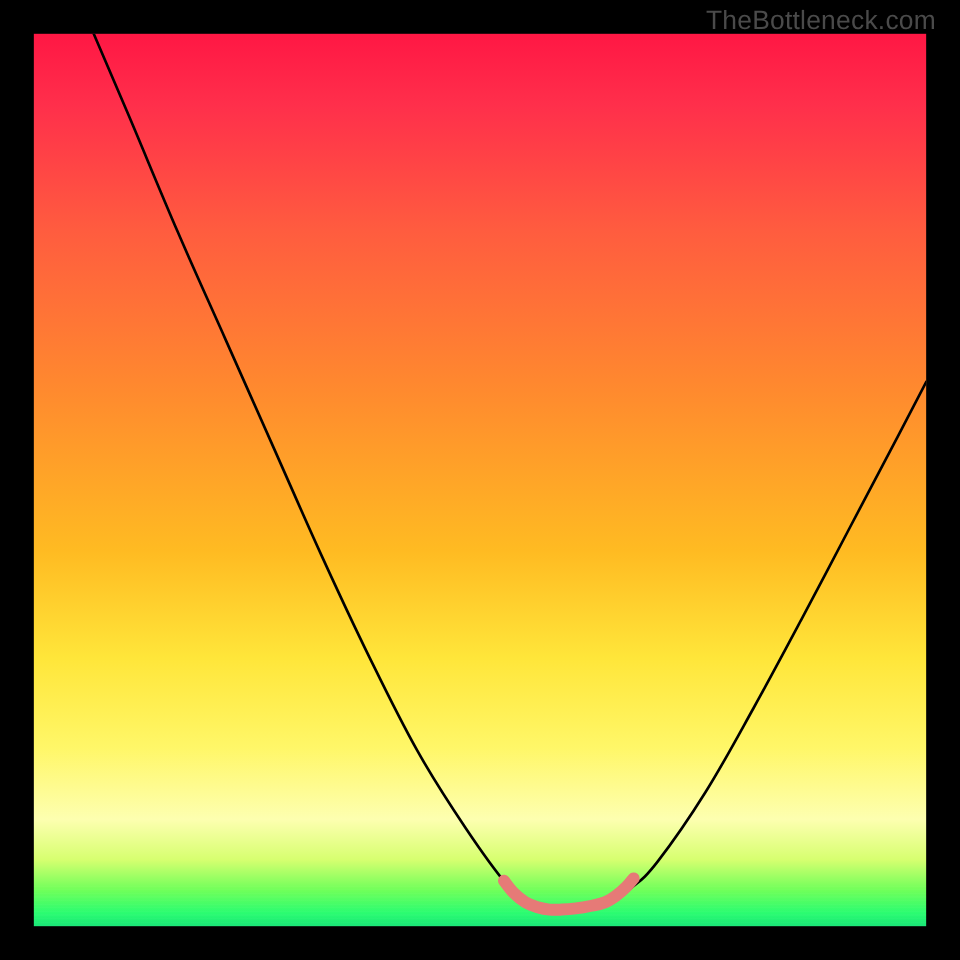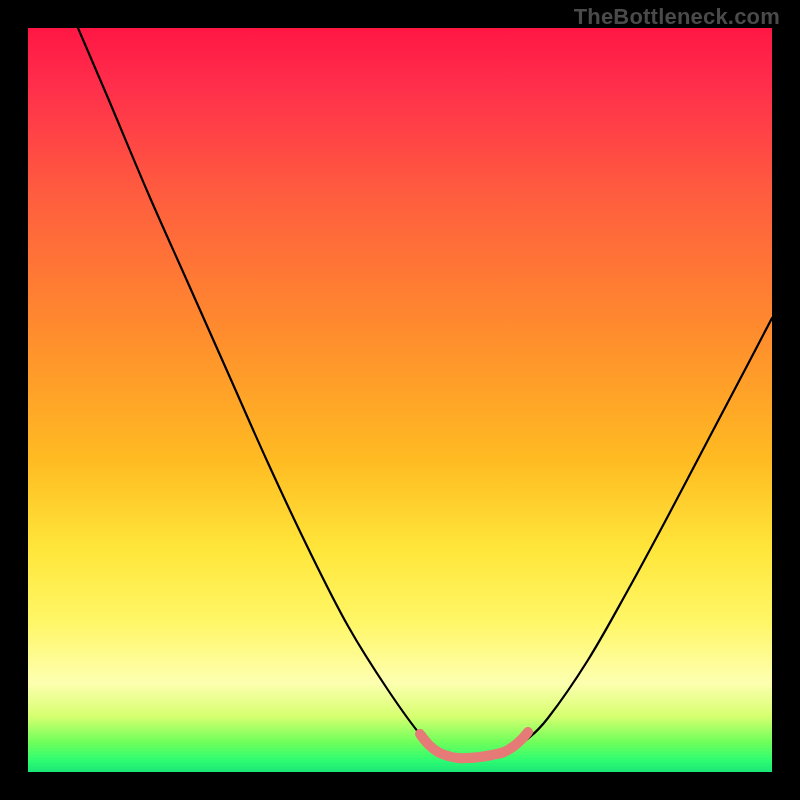--- a/index.html
+++ b/index.html
@@ -16,21 +16,21 @@
     width: 800px;
     height: 800px;
     background: #000;
   }
   .watermark {
     position: absolute;
     top: 4px;
     right: 20px;
     color: #4a4a4a;
     font-size: 22px;
-    font-weight: 700;
+    font-weight: 400;
     letter-spacing: 0.2px;
     z-index: 10;
   }
   .plot-area {
     position: absolute;
     left: 28px;
     top: 28px;
     width: 744px;
     height: 744px;
     overflow: hidden;

